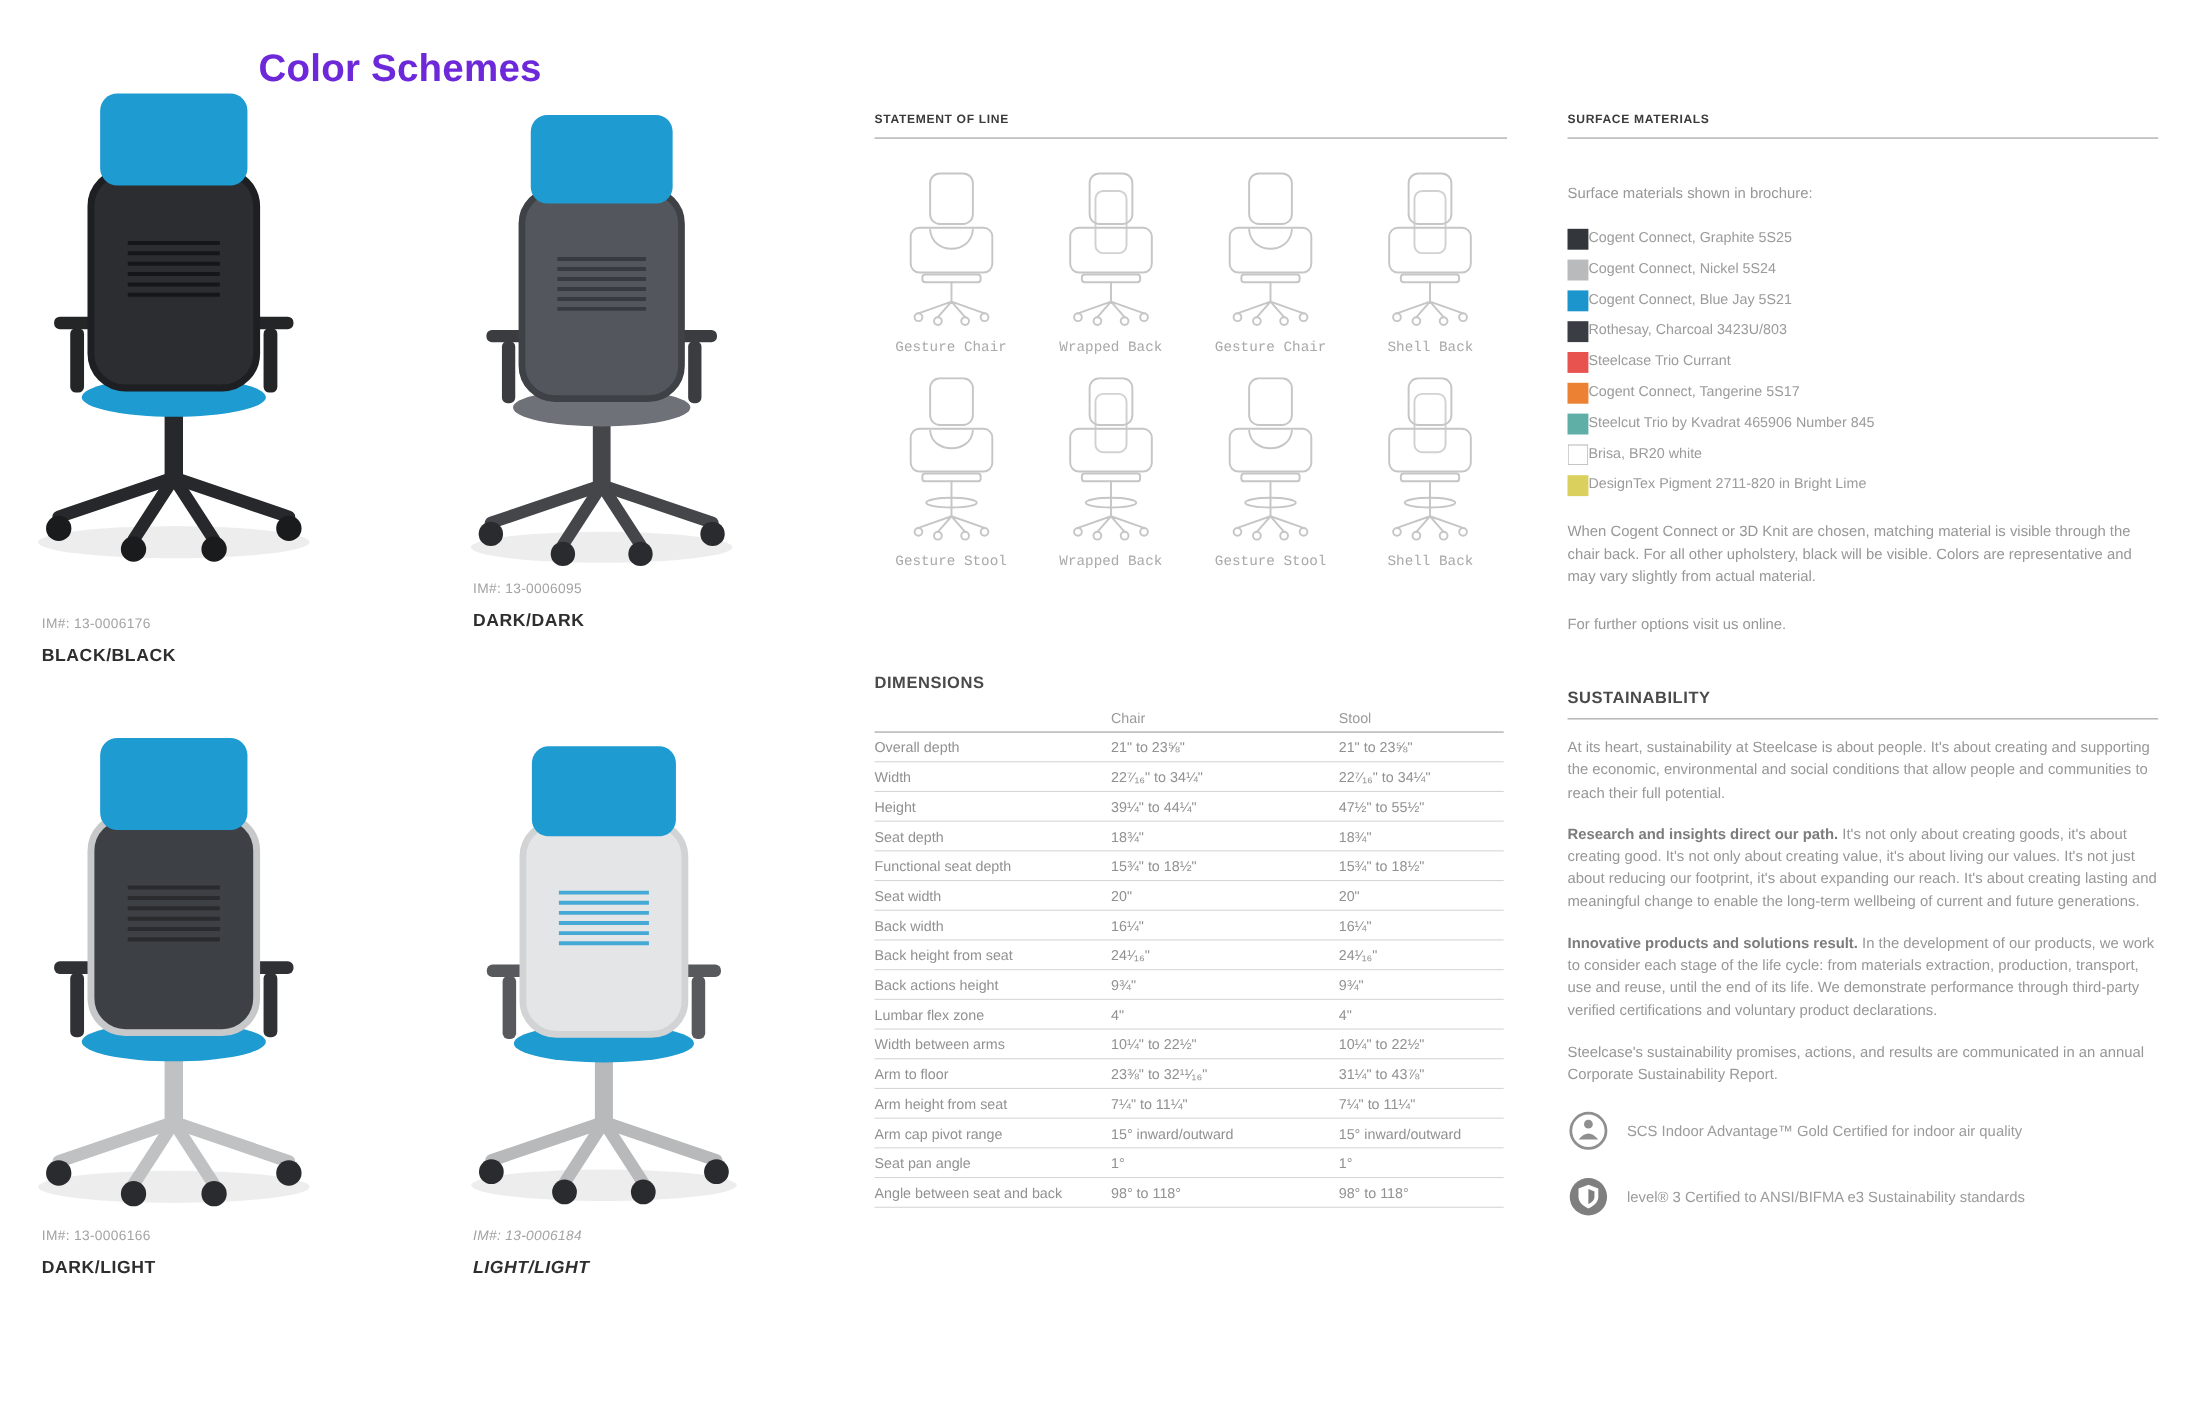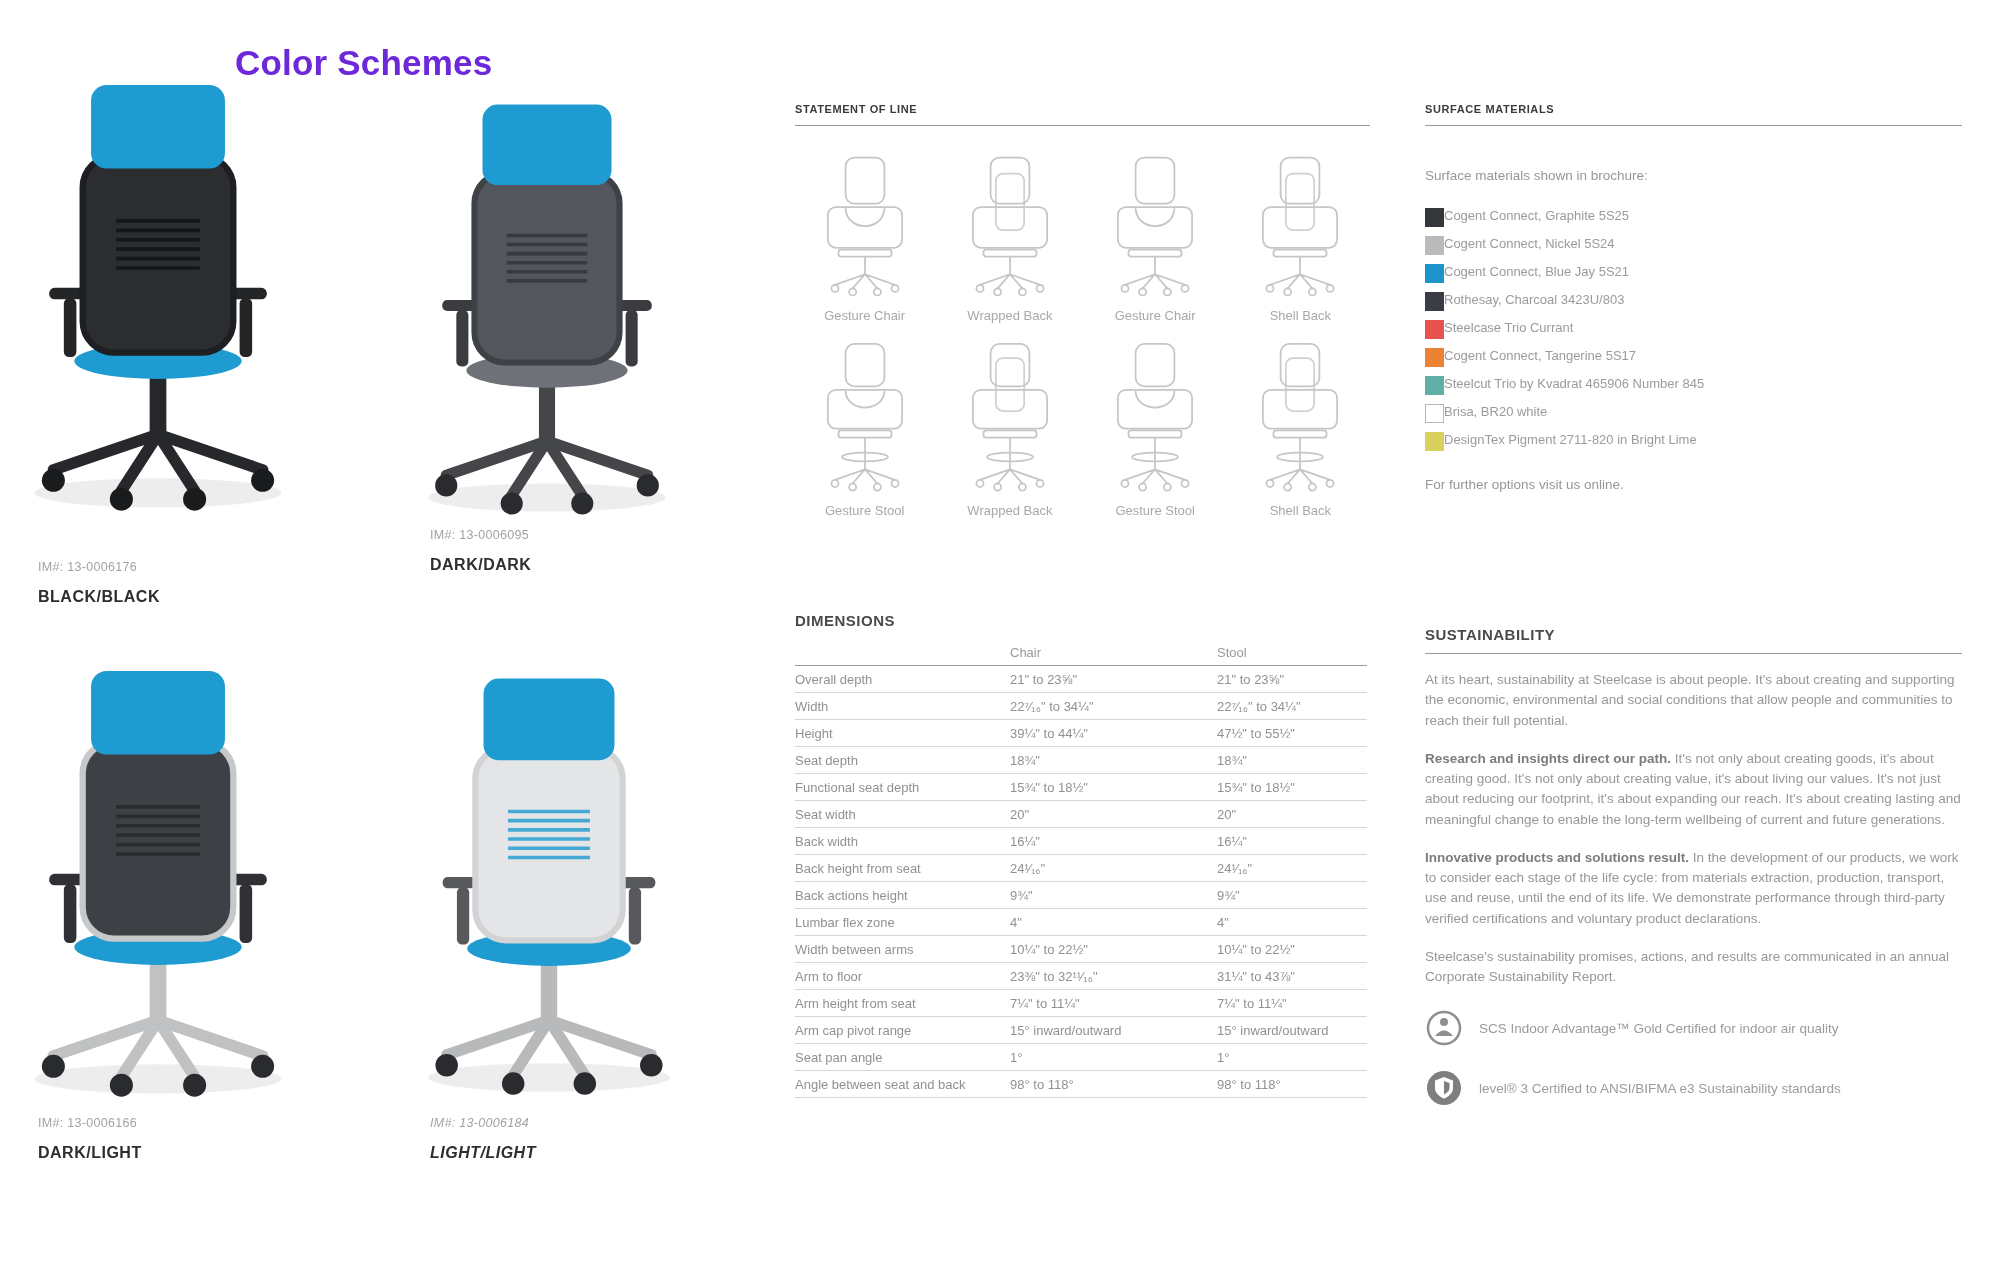--- a/index.html
+++ b/index.html
@@ -17,21 +17,21 @@
   
   .sec-head{font-size:11px;font-weight:bold;color:#3b3b3b;letter-spacing:.6px;margin:0;}
   .sec-rule{height:1px;background:#9b9b9b;margin-top:10px;}
   .sub-head{font-size:15px;font-weight:bold;color:#4a4a4a;letter-spacing:.5px;margin:0;}
 
   
   .sol{position:absolute;left:795px;top:103px;width:575px;}
   .sol-grid{display:grid;grid-template-columns:repeat(4,1fr);column-gap:6px;margin-top:28px;row-gap:20px;}
   .sol-cell{text-align:center;}
   .sol-cell svg{display:block;margin:0 auto;}
-  .sol-cap{font-size:13px;color:#a9a9a9;margin-top:8px;}
+  .sol-cap{font-size:13px;color:#a9a9a9;margin-top:8px;font-family:Liberation Mono, monospace;}
 
   
   .dims{position:absolute;left:795px;top:612px;width:572px;}
   .dim-table{margin-top:10px;font-size:13px;color:#919191;}
   .dim-row{display:grid;grid-template-columns:215px 207px 150px;padding:6px 0 5px 0;border-bottom:1px solid #d6d6d6;}
   .dim-row.head{border-bottom:1px solid #9b9b9b;color:#9a9a9a;}
   .dim-row span{white-space:nowrap;}
 
   
   .materials{position:absolute;left:1425px;top:103px;width:537px;}
@@ -367,20 +367,21 @@
         </div>
       <div class="swatch-row">
           <span class="swatch" style="background: rgb(255, 255, 255); box-shadow: rgb(181, 181, 181) 0px 0px 0px 1px inset;"></span>
           <span class="swatch-label">Brisa, BR20 white</span>
         </div>
       <div class="swatch-row">
           <span class="swatch" style="background: rgb(217, 208, 94);"></span>
           <span class="swatch-label">DesignTex Pigment 2711-820 in Bright Lime</span>
         </div>
     </div>
+    <p class="body-text note">When Cogent Connect or 3D Knit are chosen, matching material is visible through the chair back. For all other upholstery, black will be visible. Colors are representative and may vary slightly from actual material.</p>
     <p class="body-text more">For further options visit us online.</p>
   </section>
 
   <section class="sustain">
     <h3 class="sub-head">SUSTAINABILITY</h3>
     <div class="sec-rule"></div>
     <p class="body-text first"><span>At its heart, sustainability at Steelcase is about people. It's about creating and supporting the economic, environmental and social conditions that allow people and communities to reach their full potential.</span></p>
     <p class="body-text"><span class="lead">Research and insights direct our path.</span><span> It's not only about creating goods, it's about creating good. It's not only about creating value, it's about living our values. It's not just about reducing our footprint, it's about expanding our reach. It's about creating lasting and meaningful change to enable the long-term wellbeing of current and future generations.</span></p>
     <p class="body-text"><span class="lead">Innovative products and solutions result.</span><span> In the development of our products, we work to consider each stage of the life cycle: from materials extraction, production, transport, use and reuse, until the end of its life. We demonstrate performance through third-party verified certifications and voluntary product declarations.</span></p>
     <p class="body-text"><span>Steelcase's sustainability promises, actions, and results are communicated in an annual Corporate Sustainability Report.</span></p>

